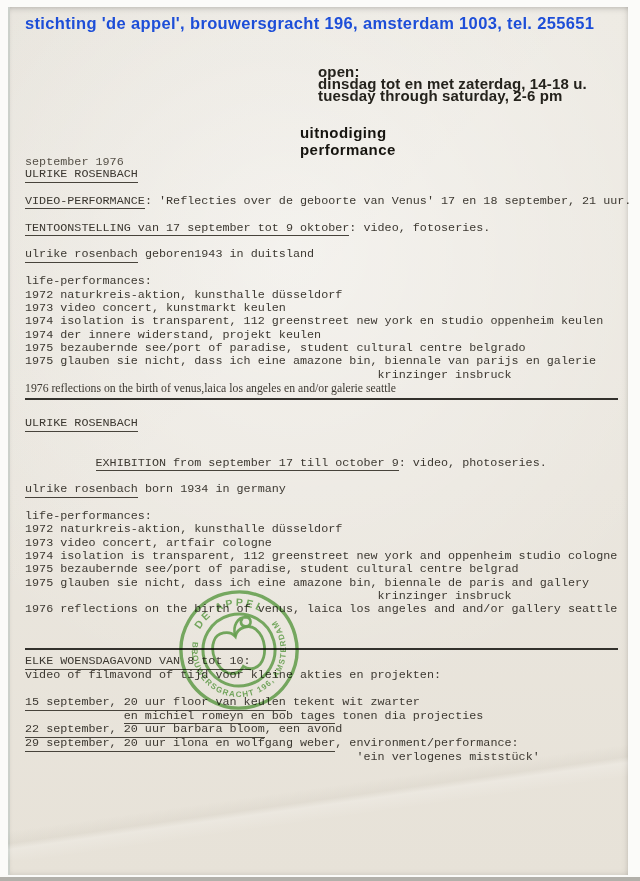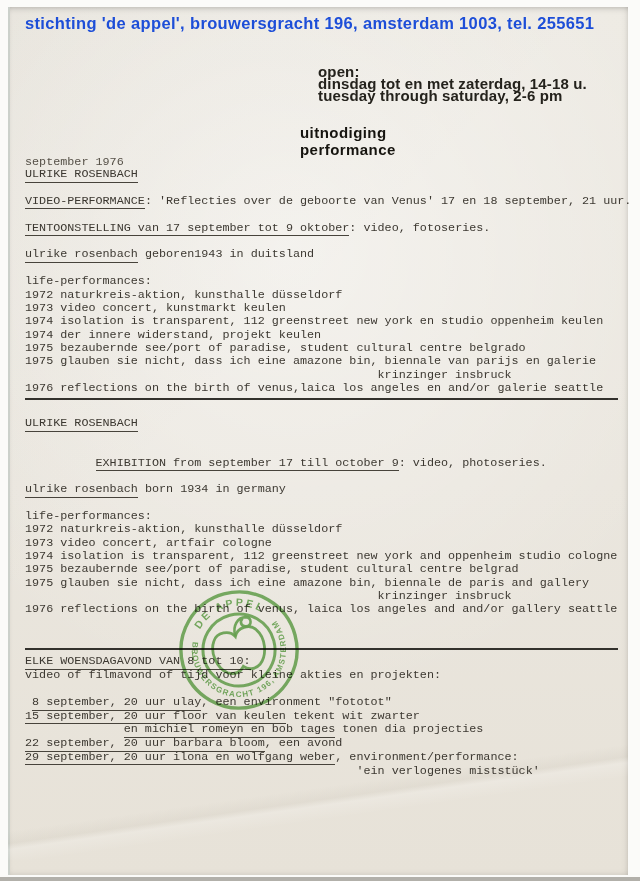--- a/index.html
+++ b/index.html
@@ -100,21 +100,21 @@
       <div class="tline" style="height: 13.4px; line-height: 13.4px;"><span class="u">ulrike rosenbach</span><span> geboren1943 in duitsland</span></div>
       <div class="tline" style="height: 13.4px; line-height: 13.4px;"></div>
       <div class="tline" style="height: 13.4px; line-height: 13.4px;"><span>life-performances:</span></div>
       <div class="tline" style="height: 13.4px; line-height: 13.4px;"><span>1972 naturkreis-aktion, kunsthalle düsseldorf</span></div>
       <div class="tline" style="height: 13.4px; line-height: 13.4px;"><span>1973 video concert, kunstmarkt keulen</span></div>
       <div class="tline" style="height: 13.4px; line-height: 13.4px;"><span>1974 isolation is transparent, 112 greenstreet new york en studio oppenheim keulen</span></div>
       <div class="tline" style="height: 13.4px; line-height: 13.4px;"><span>1974 der innere widerstand, projekt keulen</span></div>
       <div class="tline" style="height: 13.4px; line-height: 13.4px;"><span>1975 bezaubernde see/port of paradise, student cultural centre belgrado</span></div>
       <div class="tline" style="height: 13.4px; line-height: 13.4px;"><span>1975 glauben sie nicht, dass ich eine amazone bin, biennale van parijs en galerie</span></div>
       <div class="tline" style="height: 13.4px; line-height: 13.4px;"><span>                                                  krinzinger insbruck</span></div>
-      <div class="tline" style="height: 13.4px; line-height: 13.4px;"><span>1976 reflections on the birth of venus,laica los angeles en and/or galerie seattle</span></div>
+      <div class="tline" style="height: 13.4px; line-height: 13.4px; font-family: Liberation Serif, serif;"><span>1976 reflections on the birth of venus,laica los angeles en and/or galerie seattle</span></div>
     </div>
     <div class="tw tw-section" style="top: 417px;">
       <div class="tline" style="height: 13.3px; line-height: 13.3px;"><span class="u">ULRIKE ROSENBACH</span></div>
       <div class="tline" style="height: 13.3px; line-height: 13.3px;"></div>
       <div class="tline" style="height: 13.3px; line-height: 13.3px;"></div>
       <div class="tline" style="height: 13.3px; line-height: 13.3px; text-align: center;"><span class="u">EXHIBITION from september 17 till october 9</span><span>: video, photoseries.</span></div>
       <div class="tline" style="height: 13.3px; line-height: 13.3px;"></div>
       <div class="tline" style="height: 13.3px; line-height: 13.3px;"><span class="u">ulrike rosenbach</span><span> born 1934 in germany</span></div>
       <div class="tline" style="height: 13.3px; line-height: 13.3px;"></div>
       <div class="tline" style="height: 13.3px; line-height: 13.3px;"><span>life-performances:</span></div>
@@ -123,21 +123,20 @@
       <div class="tline" style="height: 13.3px; line-height: 13.3px;"><span>1974 isolation is transparent, 112 greenstreet new york and oppenheim studio cologne</span></div>
       <div class="tline" style="height: 13.3px; line-height: 13.3px;"><span>1975 bezaubernde see/port of paradise, student cultural centre belgrad</span></div>
       <div class="tline" style="height: 13.3px; line-height: 13.3px;"><span>1975 glauben sie nicht, dass ich eine amazone bin, biennale de paris and gallery</span></div>
       <div class="tline" style="height: 13.3px; line-height: 13.3px;"><span>                                                  krinzinger insbruck</span></div>
       <div class="tline" style="height: 13.3px; line-height: 13.3px;"><span>1976 reflections on the birth of venus, laica los angeles and and/or gallery seattle</span></div>
     </div>
     <div class="tw tw-section" style="top: 655px;">
       <div class="tline" style="height: 13.7px; line-height: 13.7px;"><span class="u">ELKE WOENSDAGAVOND VAN 8 tot 10:</span></div>
       <div class="tline" style="height: 13.7px; line-height: 13.7px;"><span>video of filmavond of tijd voor kleine akties en projekten:</span></div>
       <div class="tline" style="height: 13.7px; line-height: 13.7px;"></div>
-      <div class="tline" style="height: 13.7px; line-height: 13.7px;"><span> </span><span class="u">8 september, 20 uur ulay</span><span>, een environment "fototot"</span></div>
       <div class="tline" style="height: 13.7px; line-height: 13.7px;"><span class="u">15 september, 20 uur floor van keulen</span><span> tekent wit zwarter</span></div>
       <div class="tline" style="height: 13.7px; line-height: 13.7px;"><span>              </span><span class="u">en michiel romeyn en bob tages</span><span> tonen dia projecties</span></div>
       <div class="tline" style="height: 13.7px; line-height: 13.7px;"><span class="u">22 september, 20 uur barbara bloom</span><span>, een avond</span></div>
       <div class="tline" style="height: 13.7px; line-height: 13.7px;"><span class="u">29 september, 20 uur ilona en wolfgang weber</span><span>, environment/performance:</span></div>
       <div class="tline" style="height: 13.7px; line-height: 13.7px;"><span>                                               'ein verlogenes miststück'</span></div>
     </div>
     <div class="rule" style="top: 398px;"></div>
     <div class="rule" style="top: 648px;"></div>
   </div>
 

